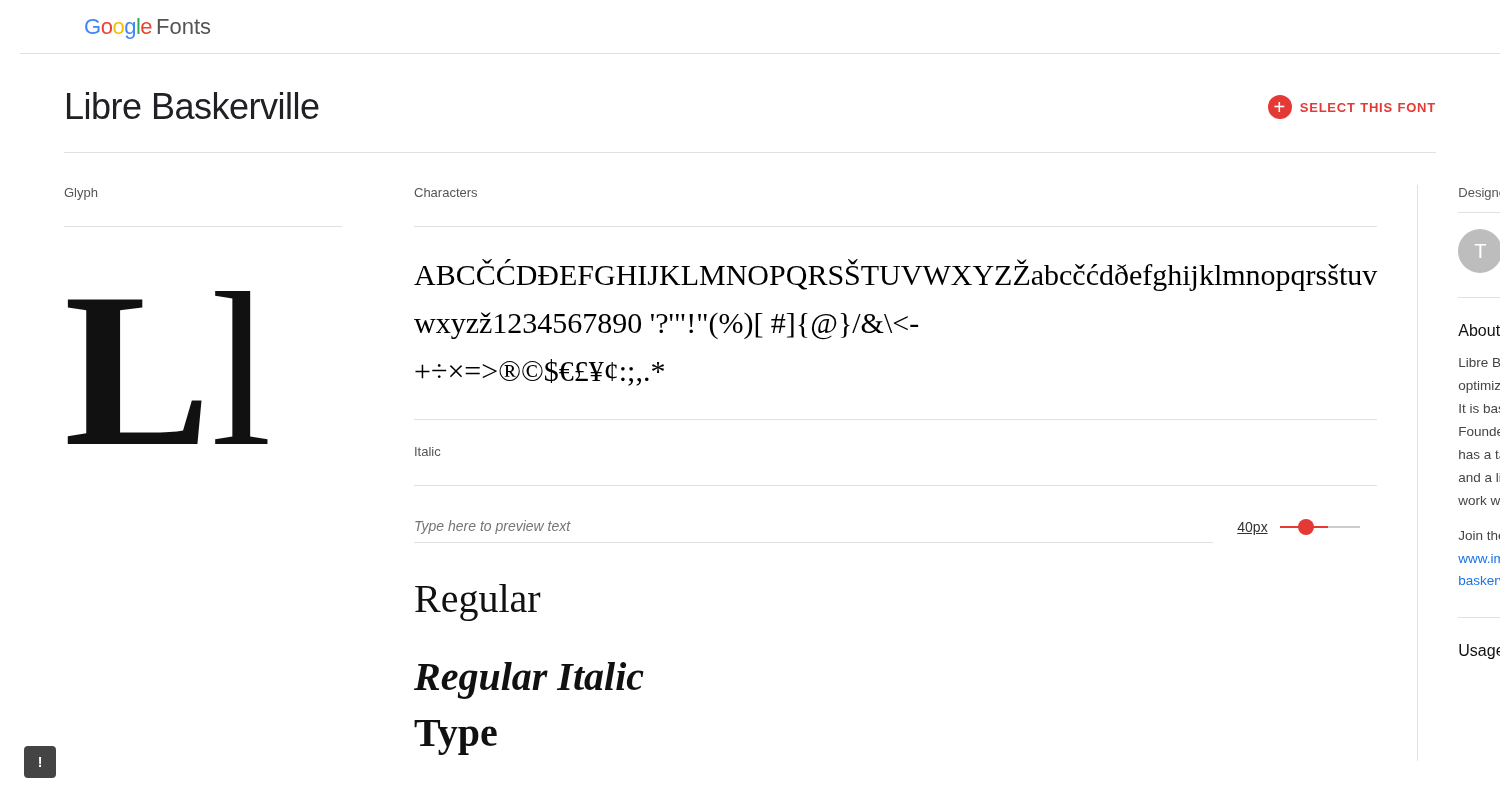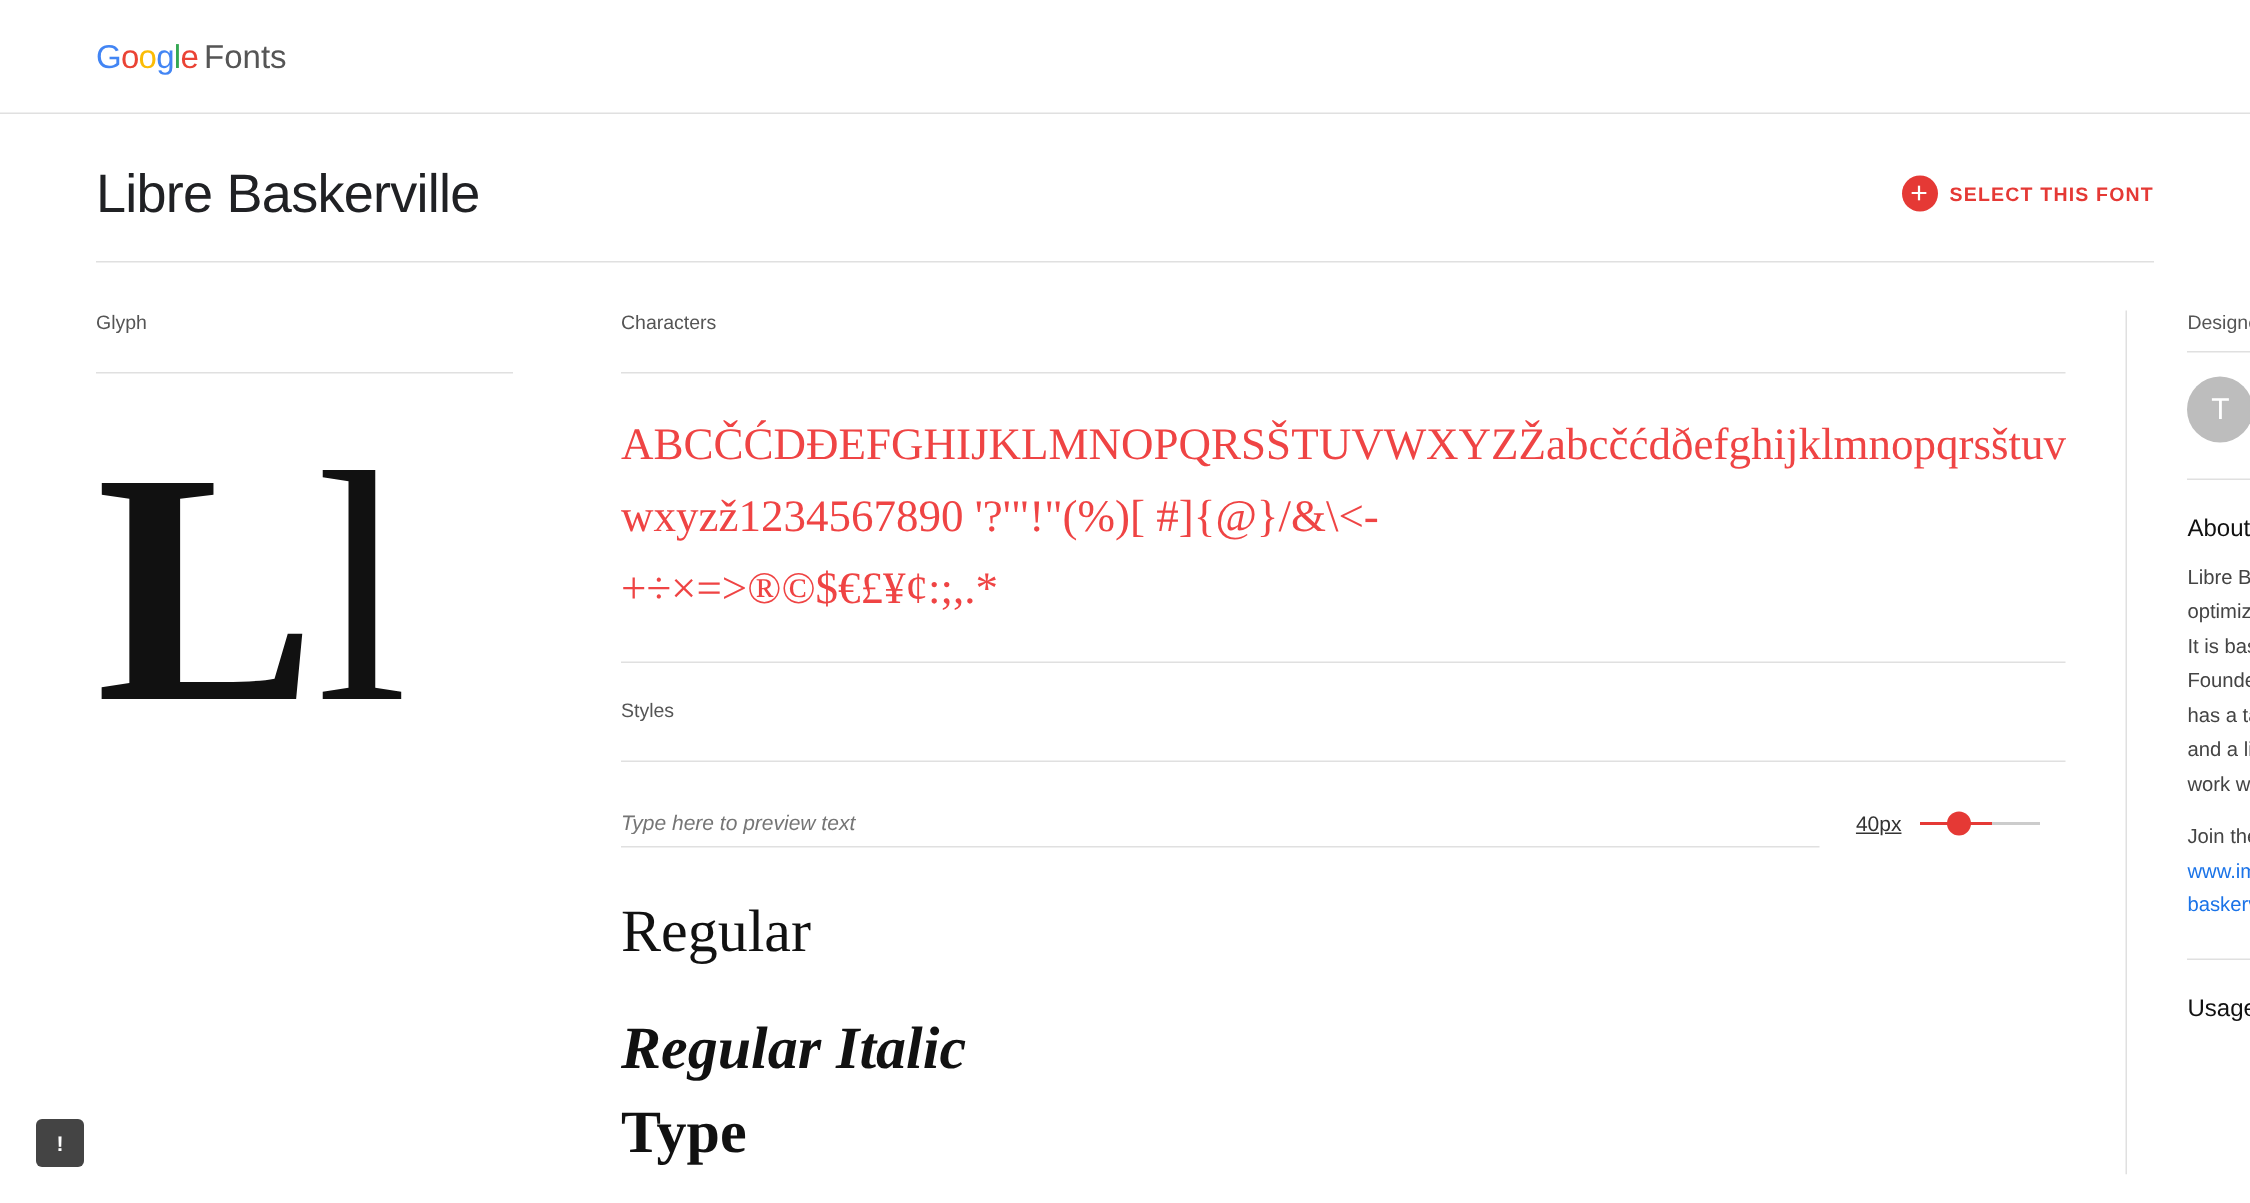--- a/index.html
+++ b/index.html
@@ -4,22 +4,23 @@
   <style>
     * { box-sizing: border-box; margin: 0; padding: 0; }
     body { font-family: 'Arial', sans-serif; background: #fff; color: #333; }
 
     
     .header {
       display: flex;
       align-items: center;
       justify-content: space-between;
       padding: 4px 64px;
-      height: 76px;
-      border-bottom: 1px solid #e0e0e0;
+      height: 54px;
+      border-bottom: 1px solid #e0e0e0;
+      margin-left: 20px;
     }
     .header-logo {
       display: flex;
       align-items: center;
       gap: 0;
     }
     .logo-google {
       font-size: 22px;
       color: #555;
       font-weight: 400;
@@ -142,21 +143,21 @@
     }
 
     
     .mid-col {
       padding: 0 40px;
     }
     .characters-display {
       font-family: Georgia, 'Times New Roman', serif;
       font-size: 30px;
       line-height: 1.6;
-      color: #ef4444;
+      color: #000000;
       margin-bottom: 17px;
     }
 
     .divider {
       border: none;
       border-top: 1px solid #e0e0e0;
       margin: 24px 0;
     }
 
     
@@ -356,21 +357,21 @@
       <div class="section-label">Characters</div>
       <div class="characters-display">
         <div>ABCČĆDÐEFGHIJKLMNOPQRSŠTUVWXYZŽabcčćdðefghijklmnopqrsštuv</div>
         <div>wxyzž1234567890 '?'"!"(%)[ #]{@}/&amp;\&lt;-</div>
         <div>+÷×=&gt;®©$€£¥¢:;,.*</div>
       </div>
 
       <hr class="divider">
 
       <div class="styles-section">
-        <div class="section-label">Styles</div>
+        <div class="section-label">Italic</div>
 
         <div class="styles-preview-header">
           <input class="preview-input" type="text" placeholder="Type here to preview text" style="">
           <div class="size-control">
             <span class="size-label">40px</span>
             <input class="size-slider" type="range" min="8" max="120" value="40" style="">
           </div>
         </div>
 
         <div class="styles-list">

